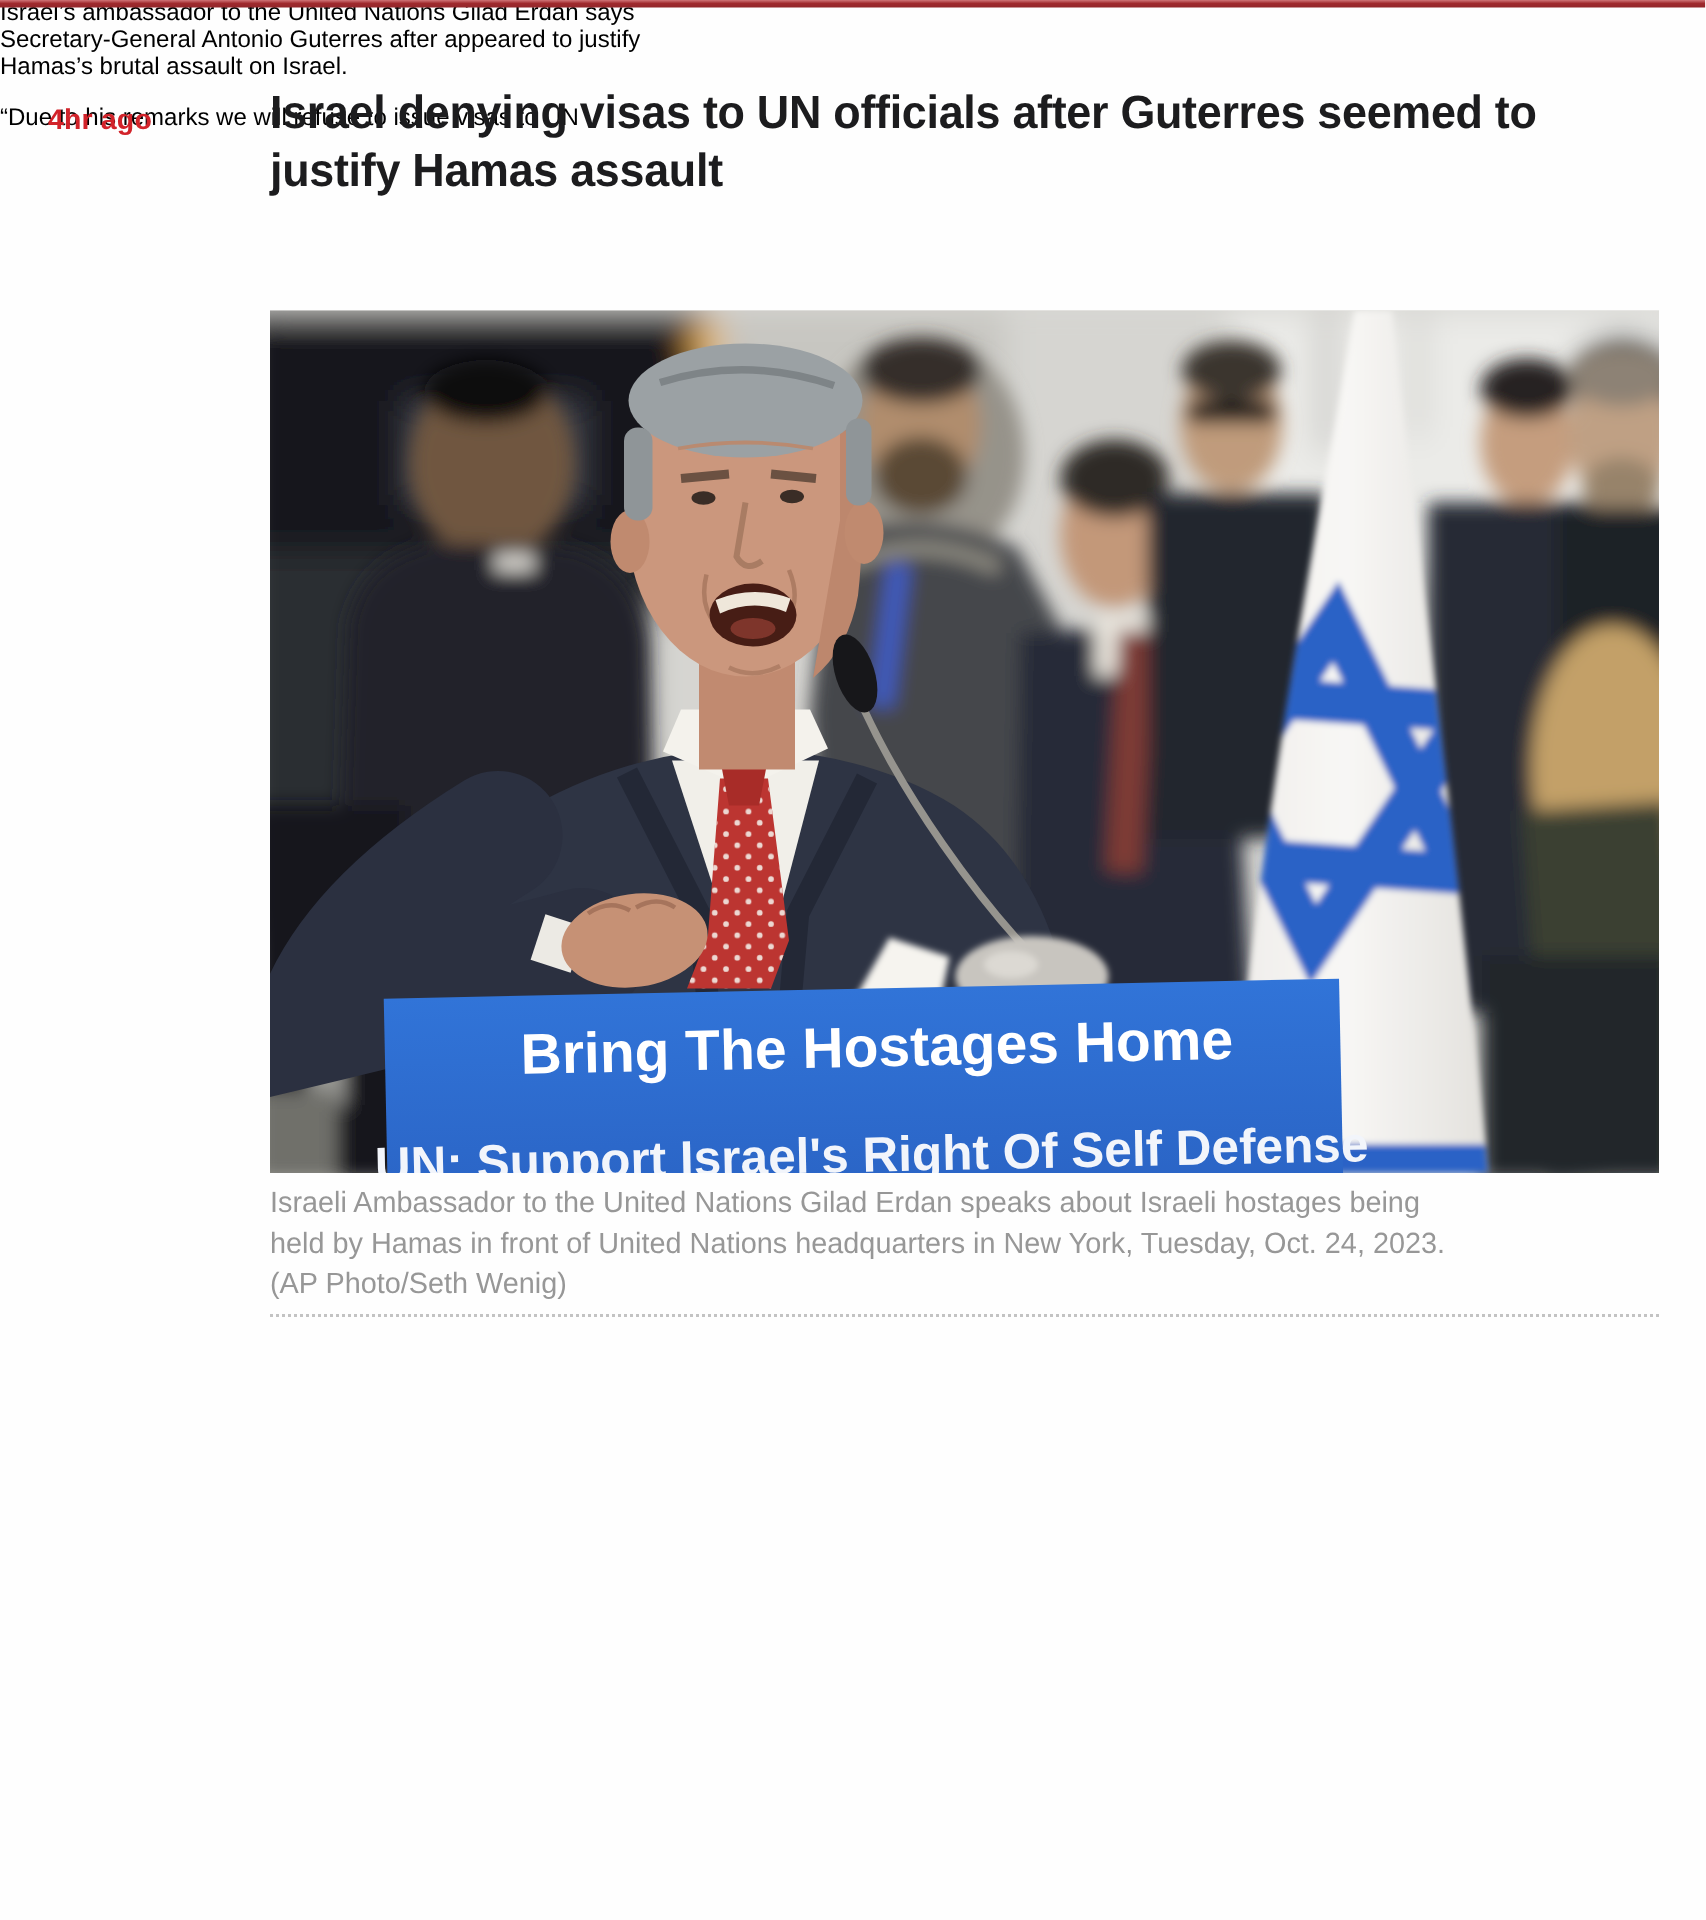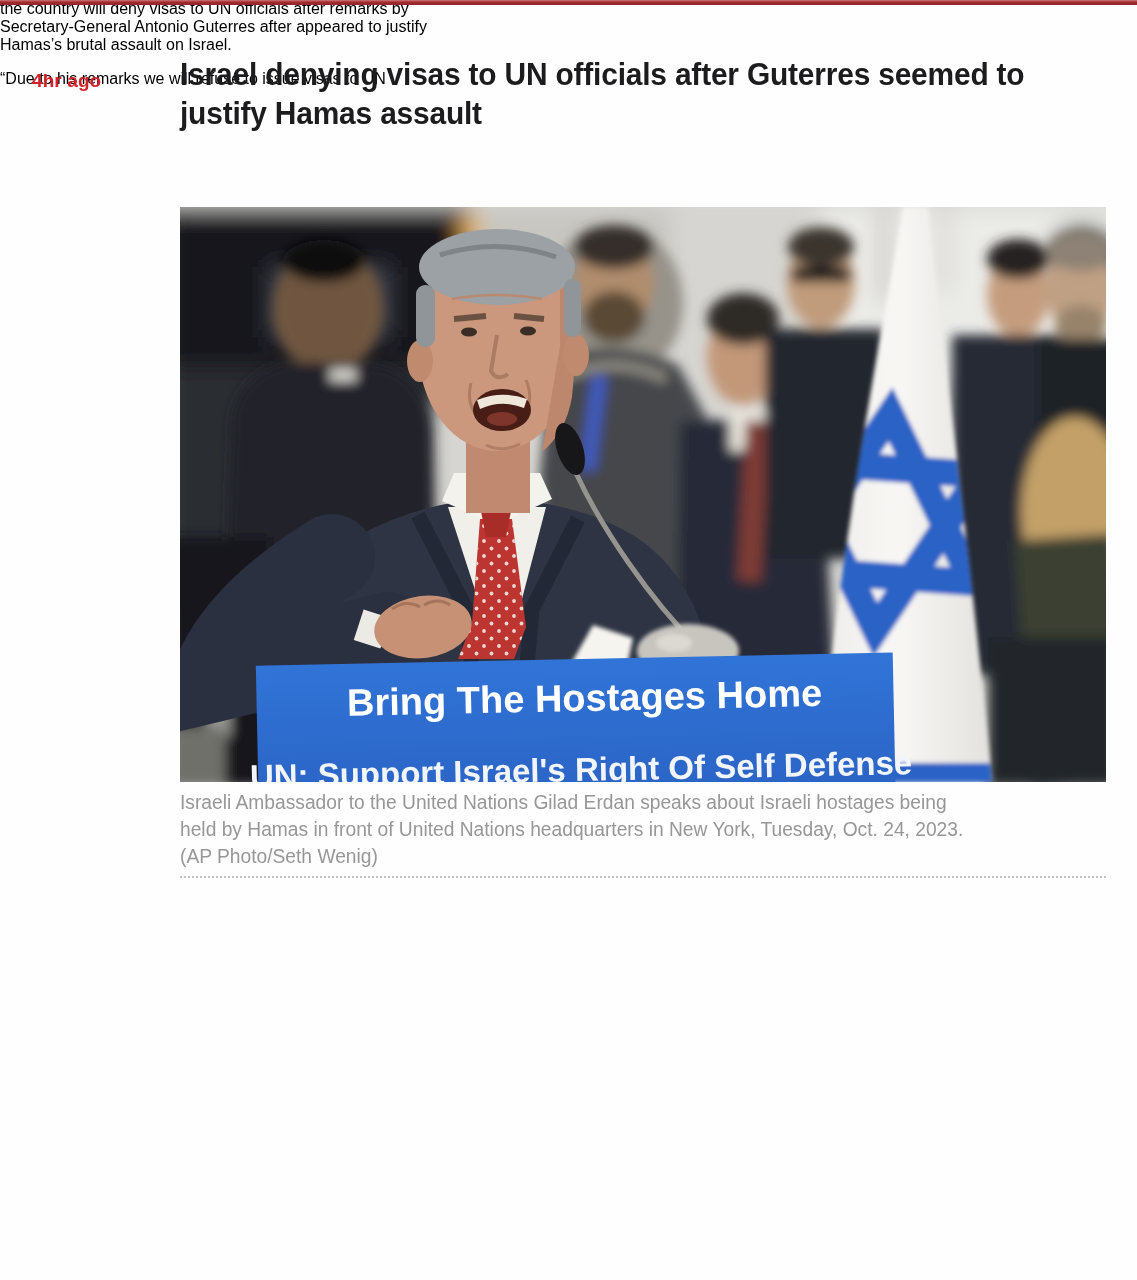--- a/index.html
+++ b/index.html
@@ -196,21 +196,21 @@
   <div class="caption">
     <div>Israeli Ambassador to the United Nations Gilad Erdan speaks about Israeli hostages being</div>
     <div>held by Hamas in front of United Nations headquarters in New York, Tuesday, Oct. 24, 2023.</div>
     <div>(AP Photo/Seth Wenig)</div>
   </div>
 
   <div class="divider"></div>
 
   <p class="body-p p1">
     </p>
-    <div>the country will deny visas to UN officials after remarks by</div>
+    <div>Israel’s ambassador to the United Nations Gilad Erdan says</div>
     <div>Secretary-General Antonio Guterres after appeared to justify</div>
     <div>Hamas’s brutal assault on Israel.</div>
   <p></p>
 
   <p class="body-p p2">
     </p>
     <div>“Due to his remarks we will refuse to issue visas to UN</div>
   <p></p>
 </div>
 

